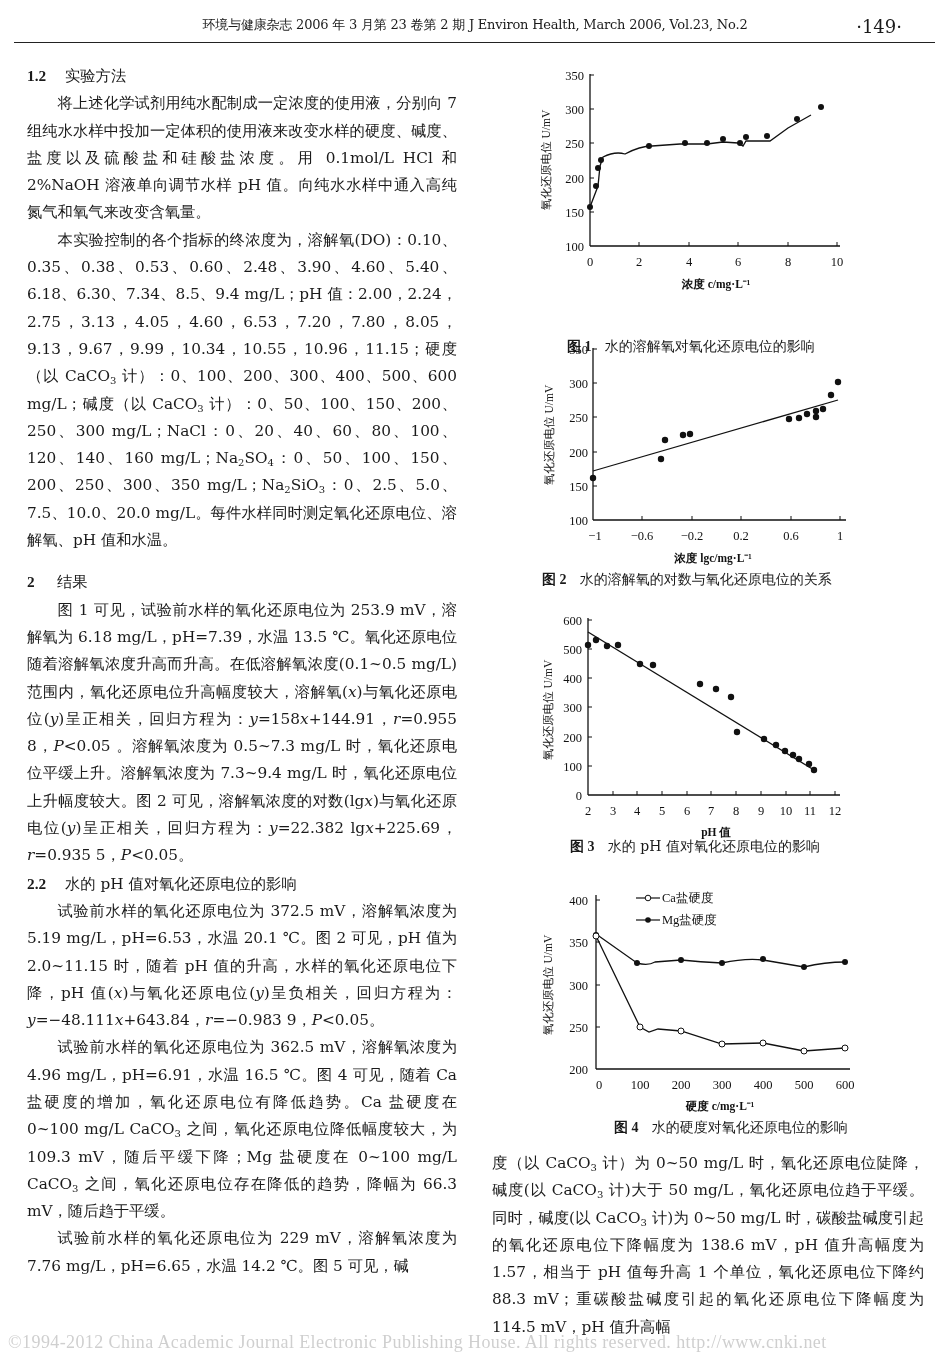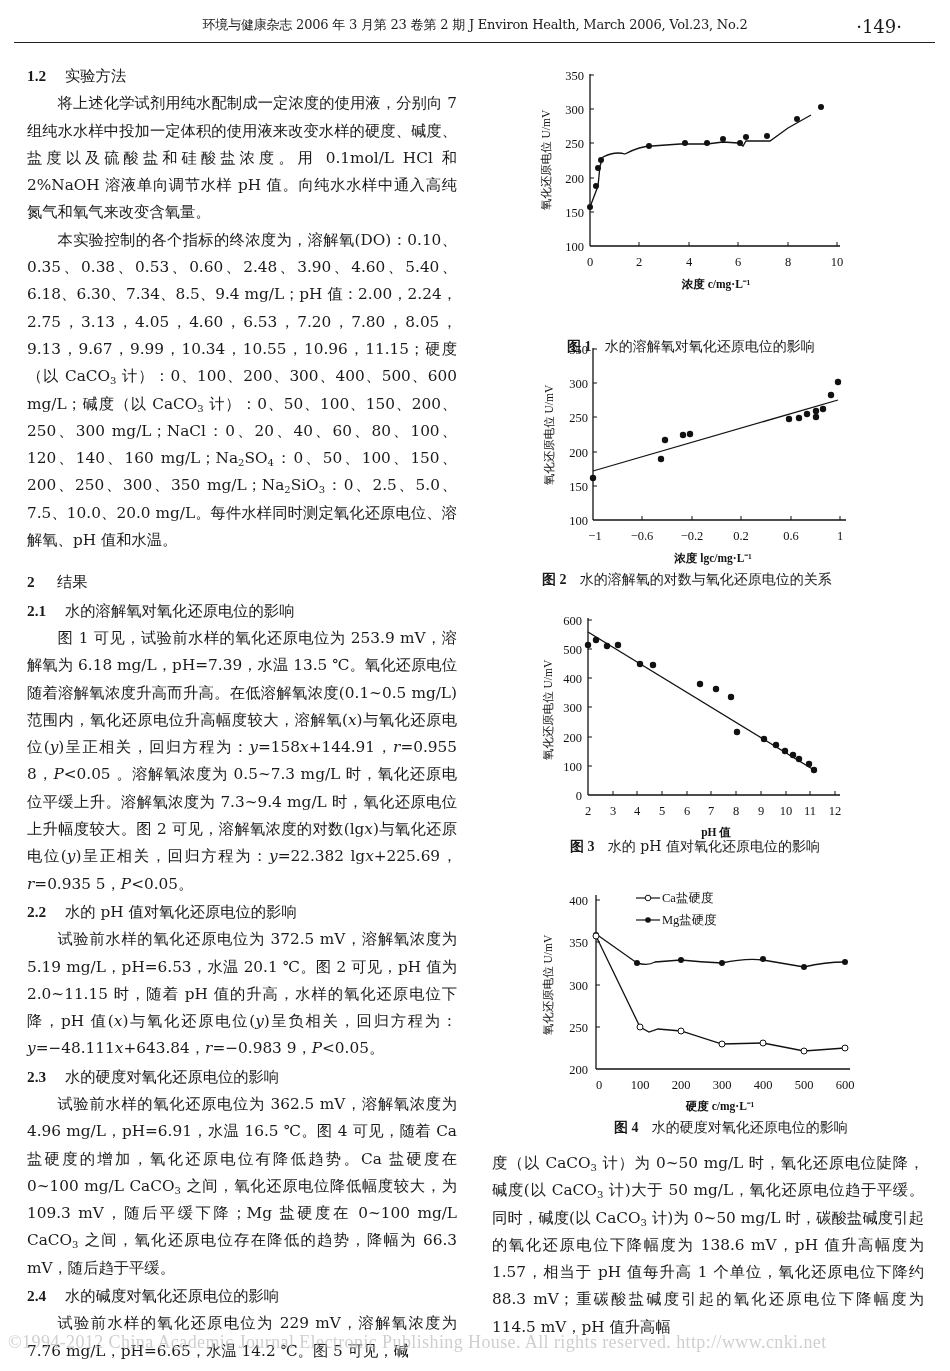--- a/index.html
+++ b/index.html
@@ -34,27 +34,24 @@
   <div class="page-num">·149·</div>
   <div class="header-rule"></div>
 </div>
 
 <div class="col-left">
   <p class="h2"><b>1.2</b><span>实验方法</span></p>
   <p class="indent">将上述化学试剂用纯水配制成一定浓度的使用液，分别向 7 组纯水水样中投加一定体积的使用液来改变水样的硬度、碱度、盐度以及硫酸盐和硅酸盐浓度。用 0.1mol/L HCl 和 2%NaOH 溶液单向调节水样 pH 值。向纯水水样中通入高纯氮气和氧气来改变含氧量。</p>
   <p class="indent"><span>本实验控制的各个指标的终浓度为，溶解氧(DO)：0.10、0.35、0.38、0.53、0.60、2.48、3.90、4.60、5.40、6.18、6.30、7.34、8.5、9.4 mg/L；pH 值：2.00，2.24，2.75，3.13，4.05，4.60，6.53，7.20，7.80，8.05，9.13，9.67，9.99，10.34，10.55，10.96，11.15；硬度（以 CaCO</span><sub>3</sub><span> 计）：0、100、200、300、400、500、600 mg/L；碱度（以 CaCO</span><sub>3</sub><span> 计）：0、50、100、150、200、250、300 mg/L；NaCl：0、20、40、60、80、100、120、140、160  mg/L；Na</span><sub>2</sub><span>SO</span><sub>4</sub><span>：0、50、100、150、200、250、300、350 mg/L；Na</span><sub>2</sub><span>SiO</span><sub>3</sub><span>：0、2.5、5.0、7.5、10.0、20.0 mg/L。每件水样同时测定氧化还原电位、溶解氧、pH 值和水温。</span></p>
   <div class="gap"></div>
   <p class="h2"><b style="width:30px">2</b><span>结果</span></p>
-  <p class="h2"><b>2.1</b><span>水的溶解氧对氧化还原电位的影响</span></p>
   <p class="indent"><span>图 1 可见，试验前水样的氧化还原电位为 253.9 mV，溶解氧为 6.18 mg/L，pH=7.39，水温 13.5 ℃。氧化还原电位随着溶解氧浓度升高而升高。在低溶解氧浓度(0.1~0.5 mg/L)范围内，氧化还原电位升高幅度较大，溶解氧(</span><i>x</i><span>)与氧化还原电位(</span><i>y</i><span>)呈正相关，回归方程为：</span><i>y</i><span>=158</span><i>x</i><span>+144.91，</span><i>r</i><span>=0.955 8，</span><i>P</i><span>&lt;0.05 。溶解氧浓度为 0.5~7.3 mg/L 时，氧化还原电位平缓上升。溶解氧浓度为 7.3~9.4 mg/L 时，氧化还原电位上升幅度较大。图 2 可见，溶解氧浓度的对数(lg</span><i>x</i><span>)与氧化还原电位(</span><i>y</i><span>)呈正相关，回归方程为：</span><i>y</i><span>=22.382 lg</span><i>x</i><span>+225.69，</span><i>r</i><span>=0.935 5，</span><i>P</i><span>&lt;0.05。</span></p>
   <p class="h2"><b>2.2</b><span>水的 pH 值对氧化还原电位的影响</span></p>
   <p class="indent"><span>试验前水样的氧化还原电位为 372.5 mV，溶解氧浓度为 5.19 mg/L，pH=6.53，水温 20.1 ℃。图 2 可见，pH 值为 2.0~11.15 时，随着 pH 值的升高，水样的氧化还原电位下降，pH 值(</span><i>x</i><span>)与氧化还原电位(</span><i>y</i><span>)呈负相关，回归方程为：</span><i>y</i><span>=−48.111</span><i>x</i><span>+643.84，</span><i>r</i><span>=−0.983 9，</span><i>P</i><span>&lt;0.05。</span></p>
-  <p class="h2"><b>2.3</b><span>水的硬度对氧化还原电位的影响</span></p>
   <p class="indent"><span>试验前水样的氧化还原电位为 362.5 mV，溶解氧浓度为 4.96 mg/L，pH=6.91，水温 16.5 ℃。图 4 可见，随着 Ca 盐硬度的增加，氧化还原电位有降低趋势。Ca 盐硬度在 0~100 mg/L CaCO</span><sub>3</sub><span> 之间，氧化还原电位降低幅度较大，为 109.3 mV，随后平缓下降；Mg 盐硬度在 0~100 mg/L CaCO</span><sub>3</sub><span> 之间，氧化还原电位存在降低的趋势，降幅为 66.3 mV，随后趋于平缓。</span></p>
-  <p class="h2"><b>2.4</b><span>水的碱度对氧化还原电位的影响</span></p>
   <p class="indent">试验前水样的氧化还原电位为 229 mV，溶解氧浓度为 7.76 mg/L，pH=6.65，水温 14.2 ℃。图 5 可见，碱</p>
 </div>
 
 <div class="figure" style="left:530px;top:62px;width:340px;height:260px;">
   <svg width="340" height="240" viewBox="530 62 340 240">
     <g stroke="#111" stroke-width="1.3" fill="none">
       <line x1="590" y1="74" x2="590" y2="246"></line>
       <line x1="590" y1="246" x2="840" y2="246"></line>
     </g>
     <g stroke="#111" stroke-width="1">

